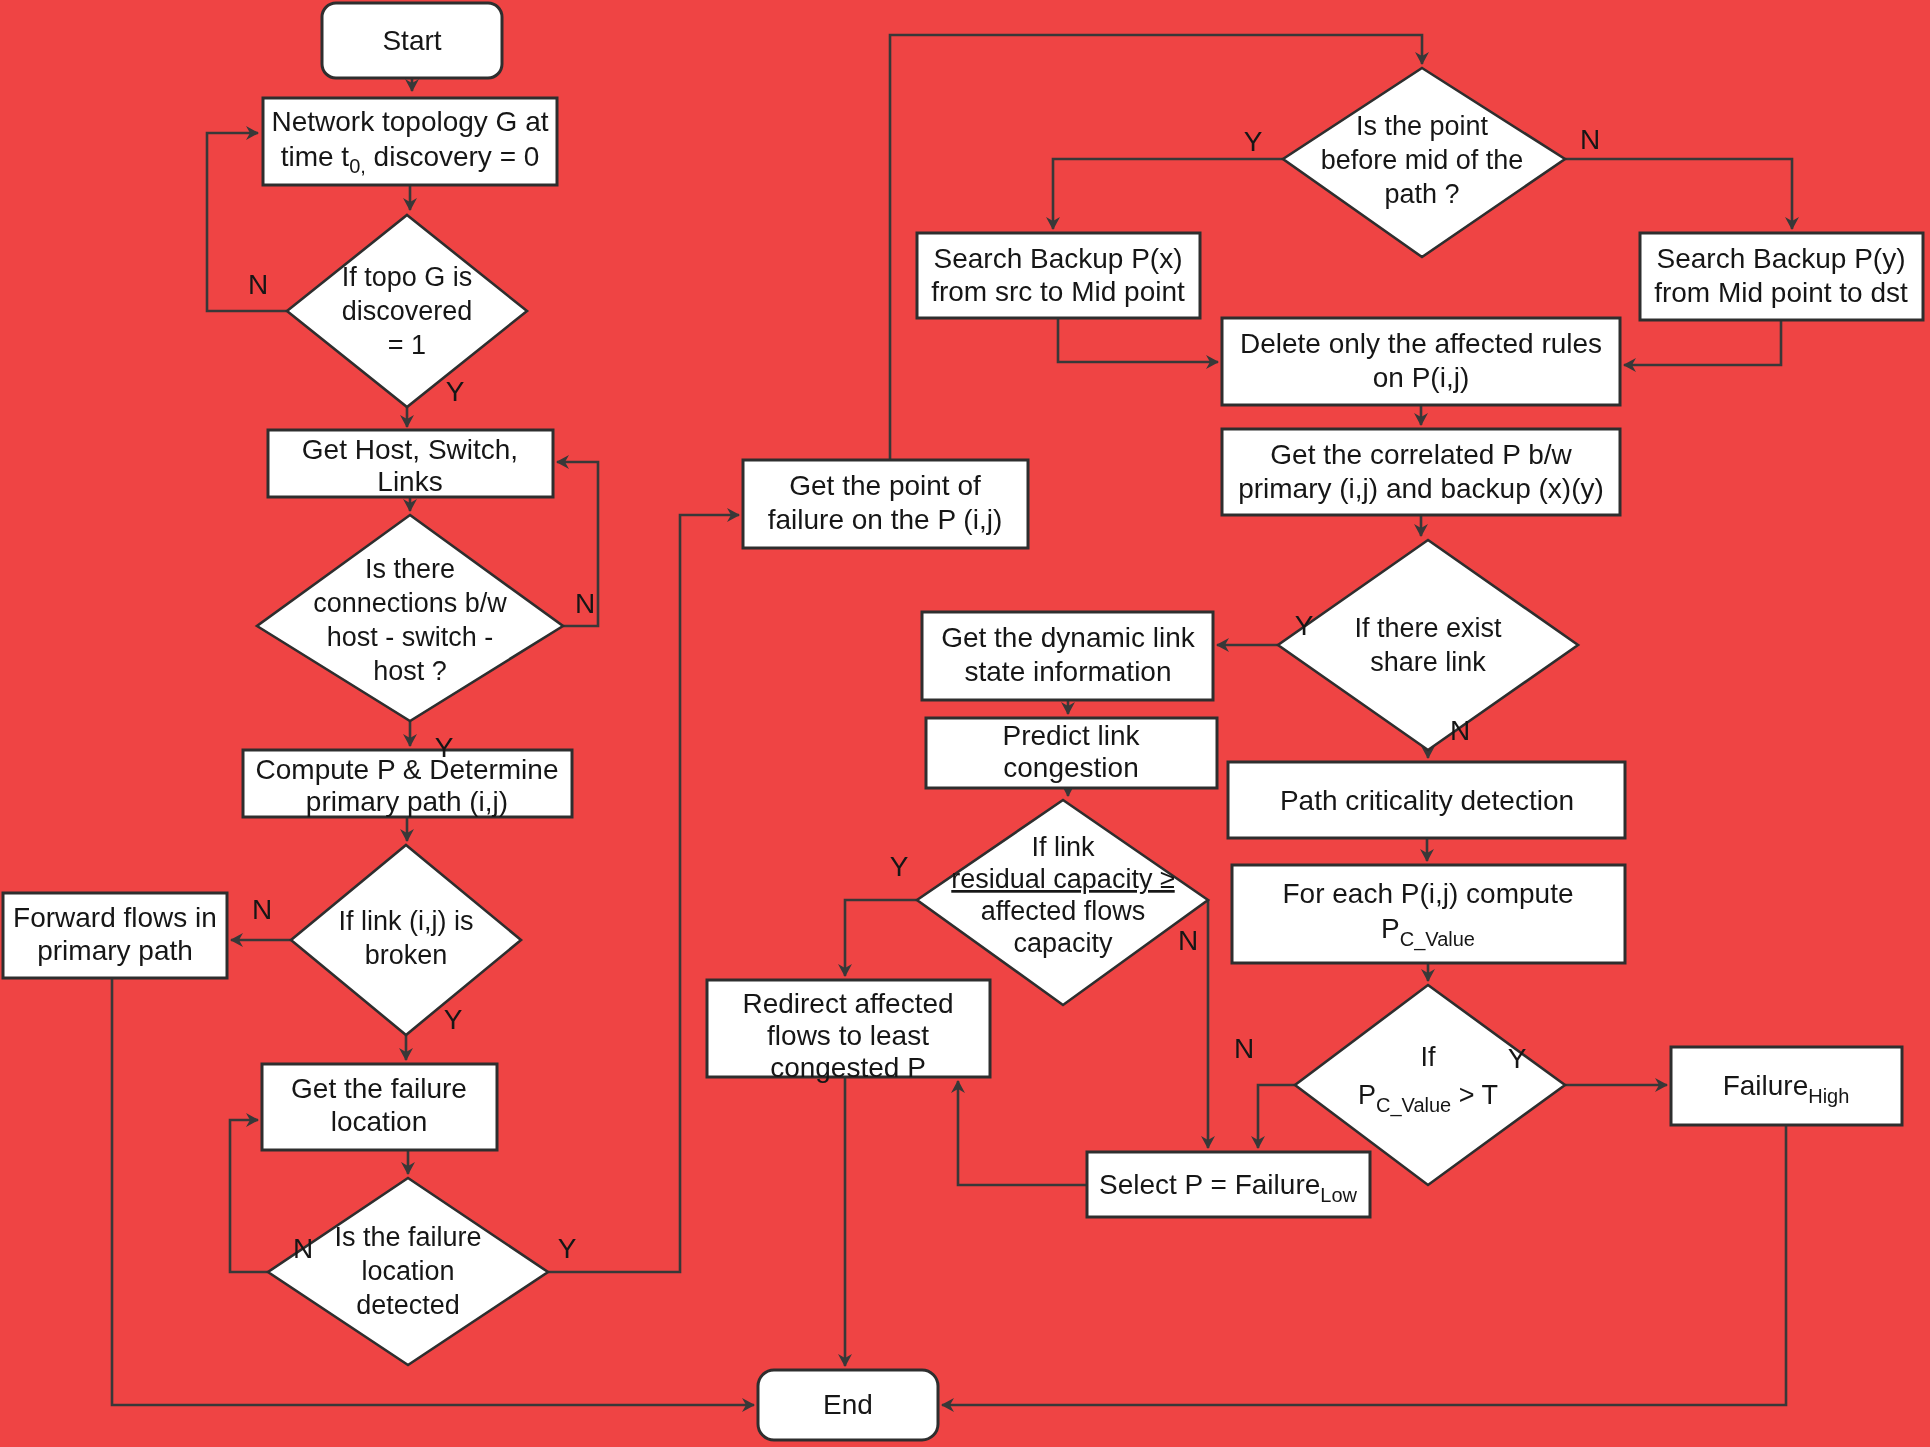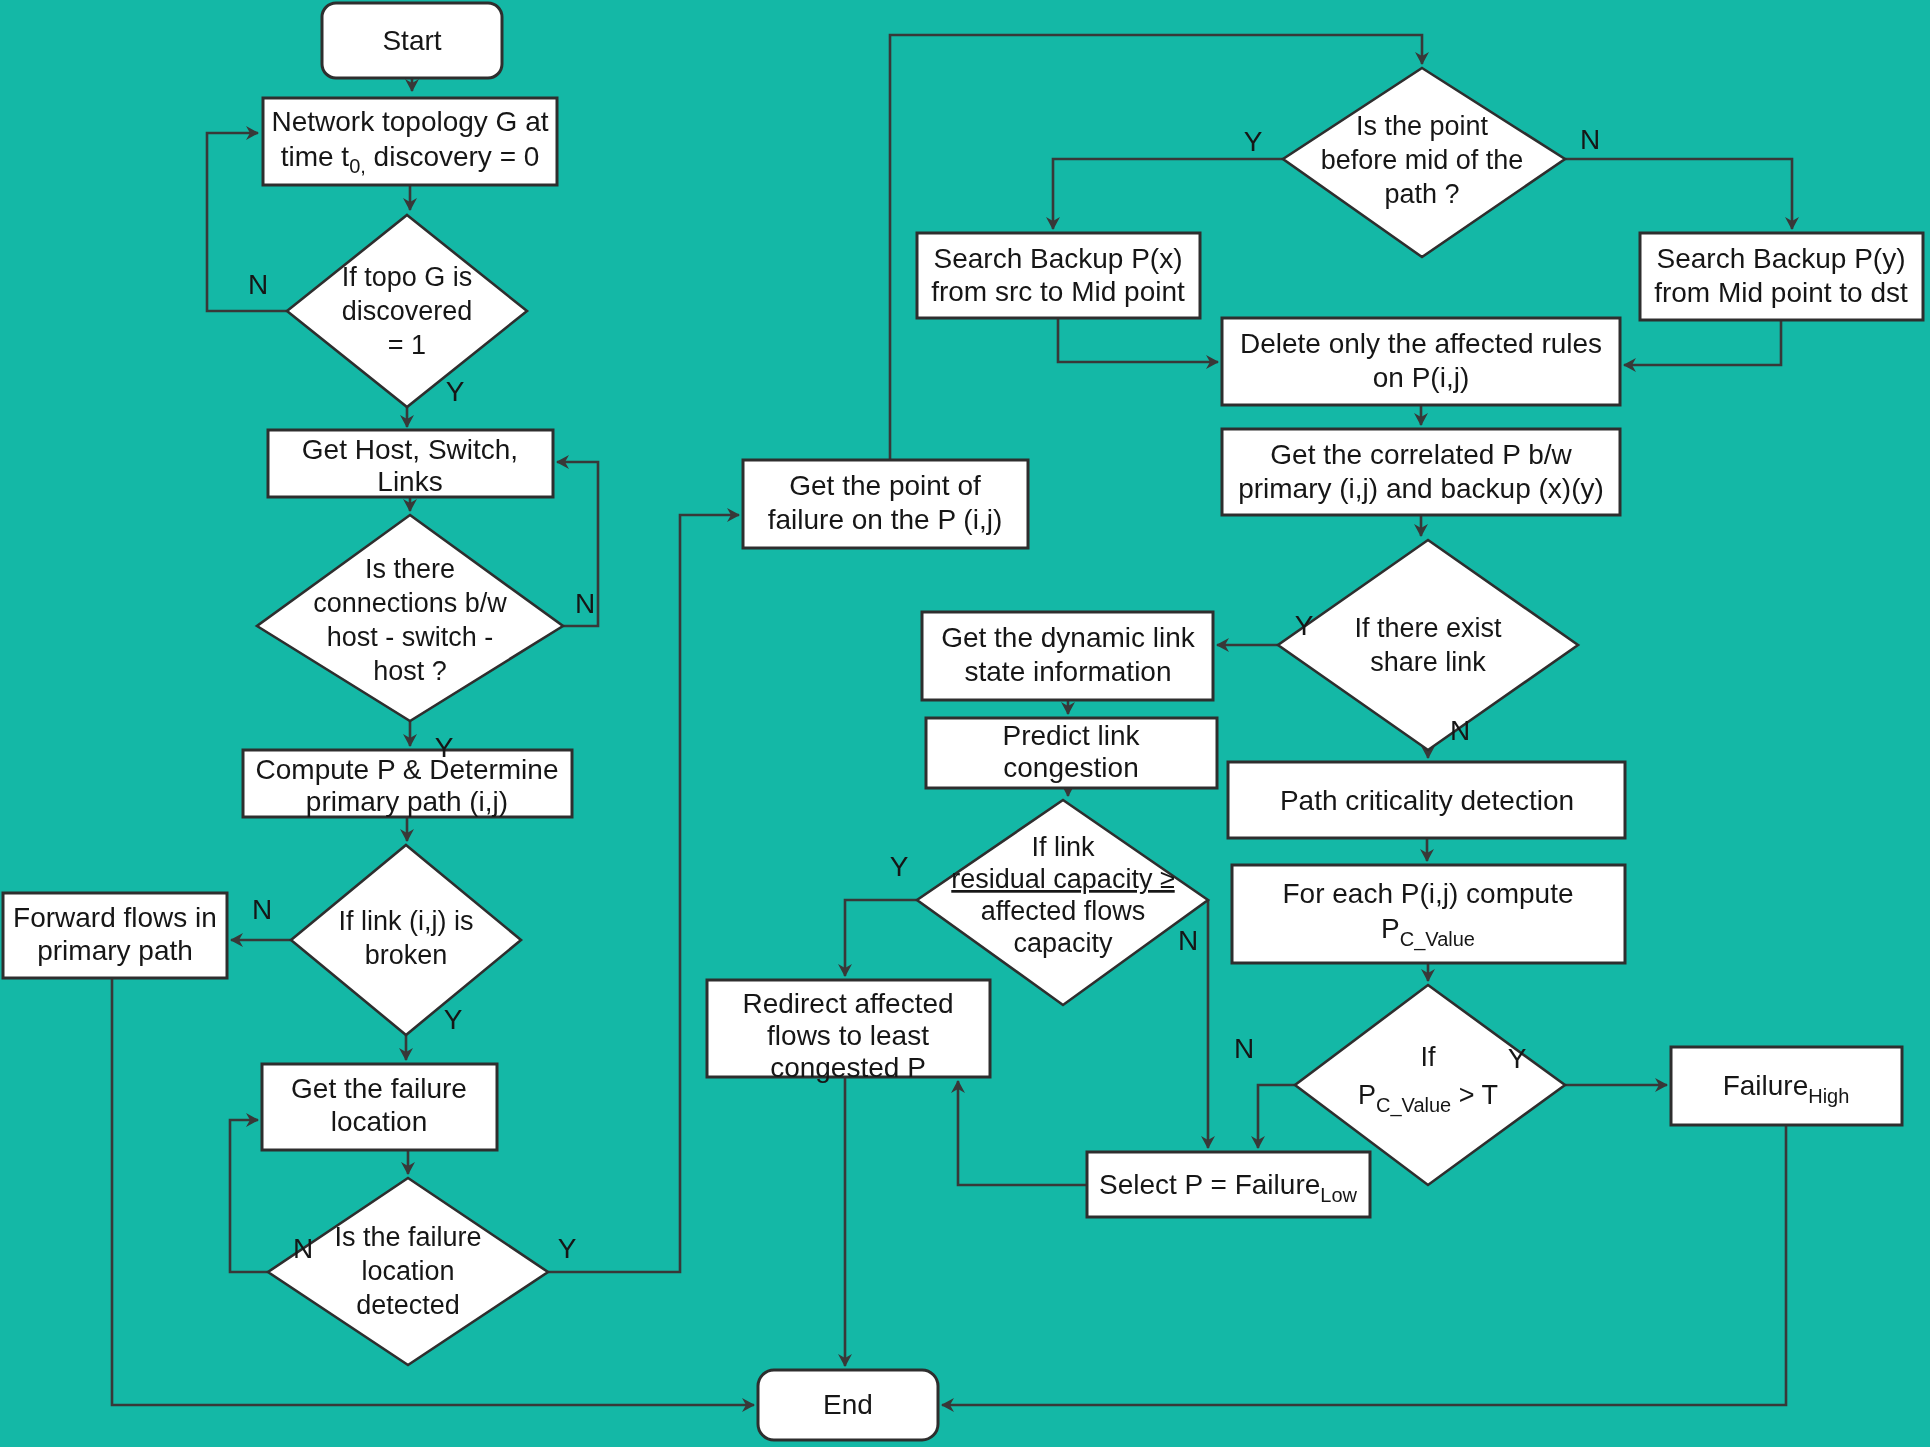--- a/index.html
+++ b/index.html
@@ -1,16 +1,16 @@
 <!DOCTYPE html>
 <html><head>
 <meta charset="utf-8">
 <style>
   html, body { margin: 0; padding: 0; background: #ffffff; }
-  .stage { width: 1930px; height: 1447px; position: relative; background: #14b8a6; text-decoration: underline; }
+  .stage { width: 1930px; height: 1447px; position: relative; background: #ef4444; text-decoration: underline; }
   svg { display: block; }
   .shape { fill: #ffffff; stroke: #2e2e2e; stroke-width: 3; }
   .shape-thin { fill: #ffffff; stroke: #2e2e2e; stroke-width: 2.6; }
   .edge { fill: none; stroke: #383838; stroke-width: 2.6; }
   .node-text { font-family: "Liberation Sans", "DejaVu Sans", sans-serif; font-size: 28px; fill: #161616; text-anchor: middle; }
   .diamond-text { font-family: "Liberation Sans", "DejaVu Sans", sans-serif; font-size: 27px; fill: #161616; text-anchor: middle; }
   .branch-label { font-family: "Liberation Sans", "DejaVu Sans", sans-serif; font-size: 28px; fill: #161616; text-anchor: middle; }
   .sub { font-size: 20px; }
   .u { text-decoration: underline; }
 </style>

